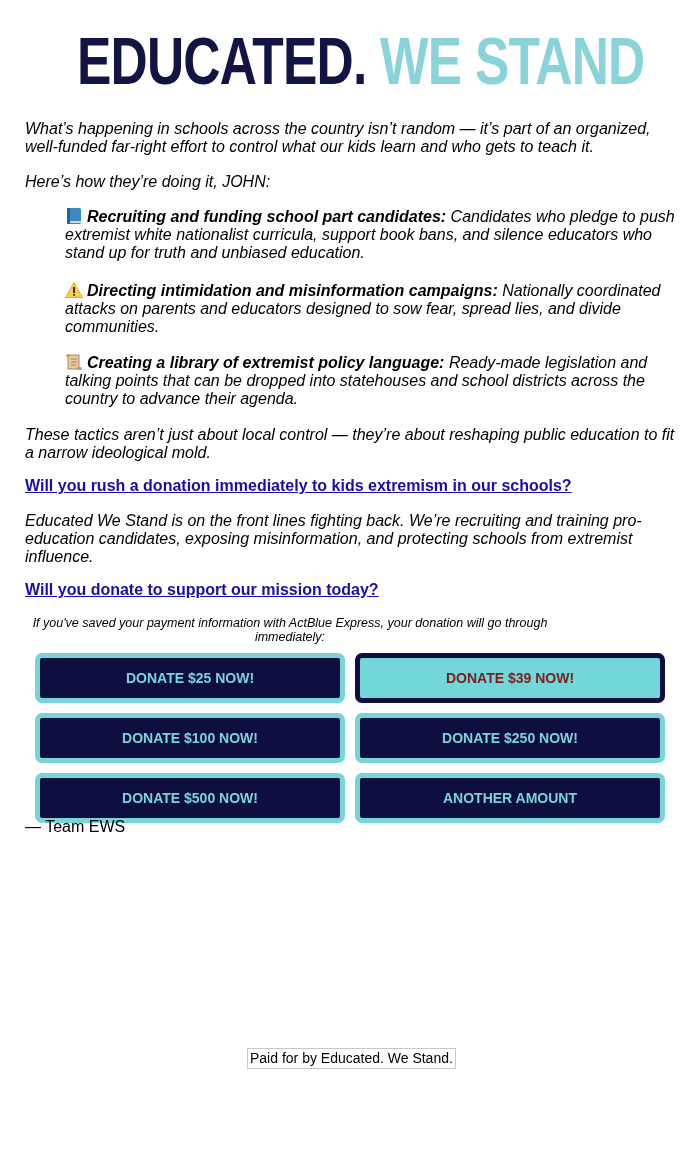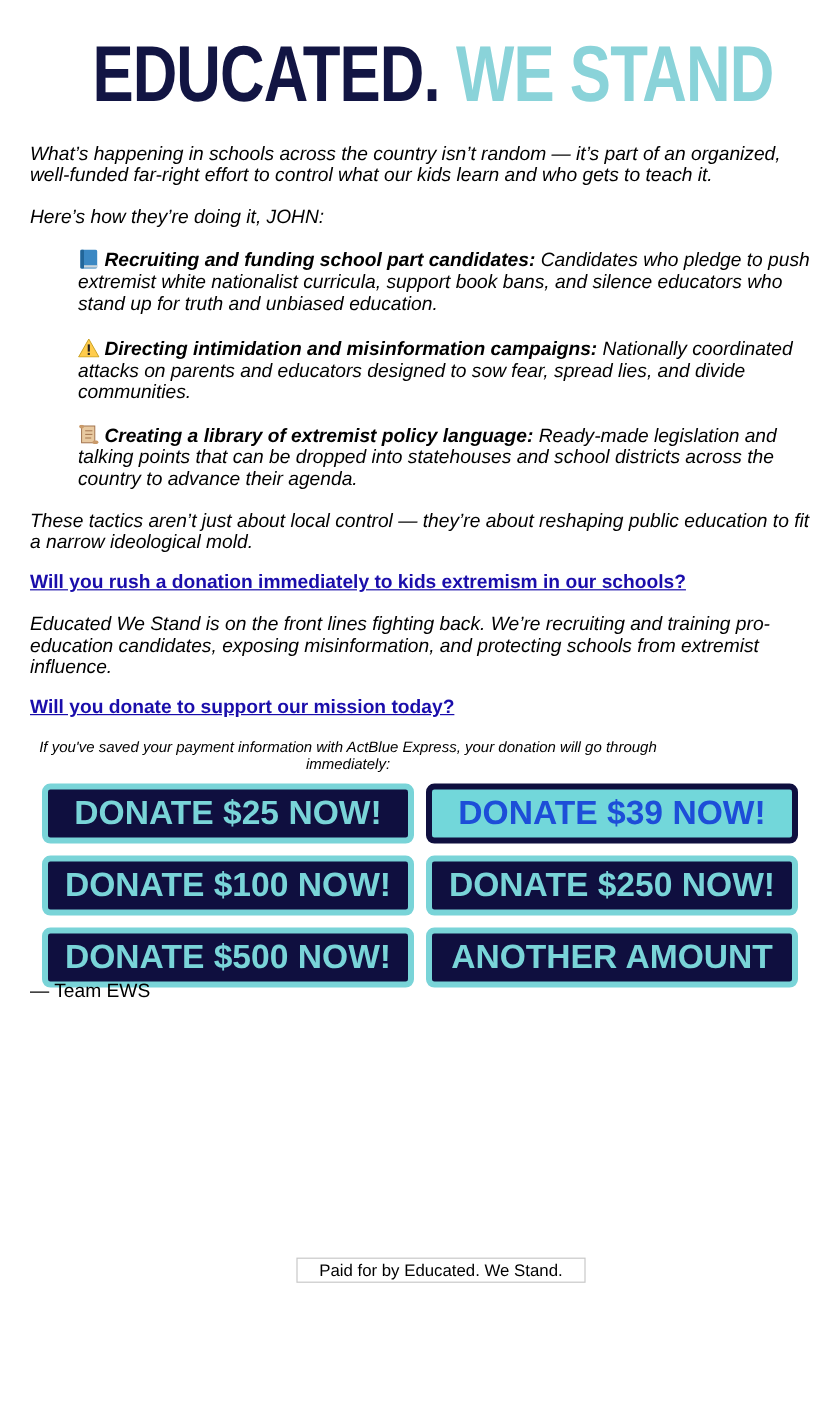--- a/index.html
+++ b/index.html
@@ -31,33 +31,33 @@
     .l1 { top: 357px; }
     .p4 { position: absolute; top: 392px; }
     .l2 { top: 461px; }
     .note {
       position: absolute; top: 496px; left: -25px; width: 580px; text-align: center;
       font-style: italic; font-size: 12.5px; line-height: 14px;
     }
     .btn {
       position: absolute; width: 300px; height: 40px; border-radius: 7px;
       border: 5px solid #79d4d8; background: #0f0f3f; color: #79d4d8;
-      font-weight: bold; font-size: 28px; line-height: 40px; text-align: center;
+      font-weight: bold; font-size: 14px; line-height: 40px; text-align: center;
       cursor: pointer; white-space: nowrap;
     }
-    .btn.alt { border-color: #0f0f3f; background: #72d7da; color: #1d4ed8; }
+    .btn.alt { border-color: #0f0f3f; background: #72d7da; color: #7f1d1d; }
     .b1 { left: 35px; top: 653px; }
     .b2 { left: 355px; top: 653px; }
     .b3 { left: 35px; top: 713px; }
     .b4 { left: 355px; top: 713px; }
     .b5 { left: 35px; top: 773px; }
     .b6 { left: 355px; top: 773px; }
     .signoff { position: absolute; left: 25px; top: 818px; font-size: 16px; line-height: 18px; }
     .paidfor {
-      position: absolute; left: 247px; top: 1048px; padding: 1px 18px;
+      position: absolute; left: 247px; top: 1048px; padding: 1px 2px;
       border: 1px solid #c8c8c8; font-size: 14px; line-height: 17px; white-space: nowrap;
     }
   </style>
 </head>
 <body>
 
 <div class="logo">
   <span class="dark">EDUCATED.</span>
   <span class="light">WE STAND</span>
 </div>

